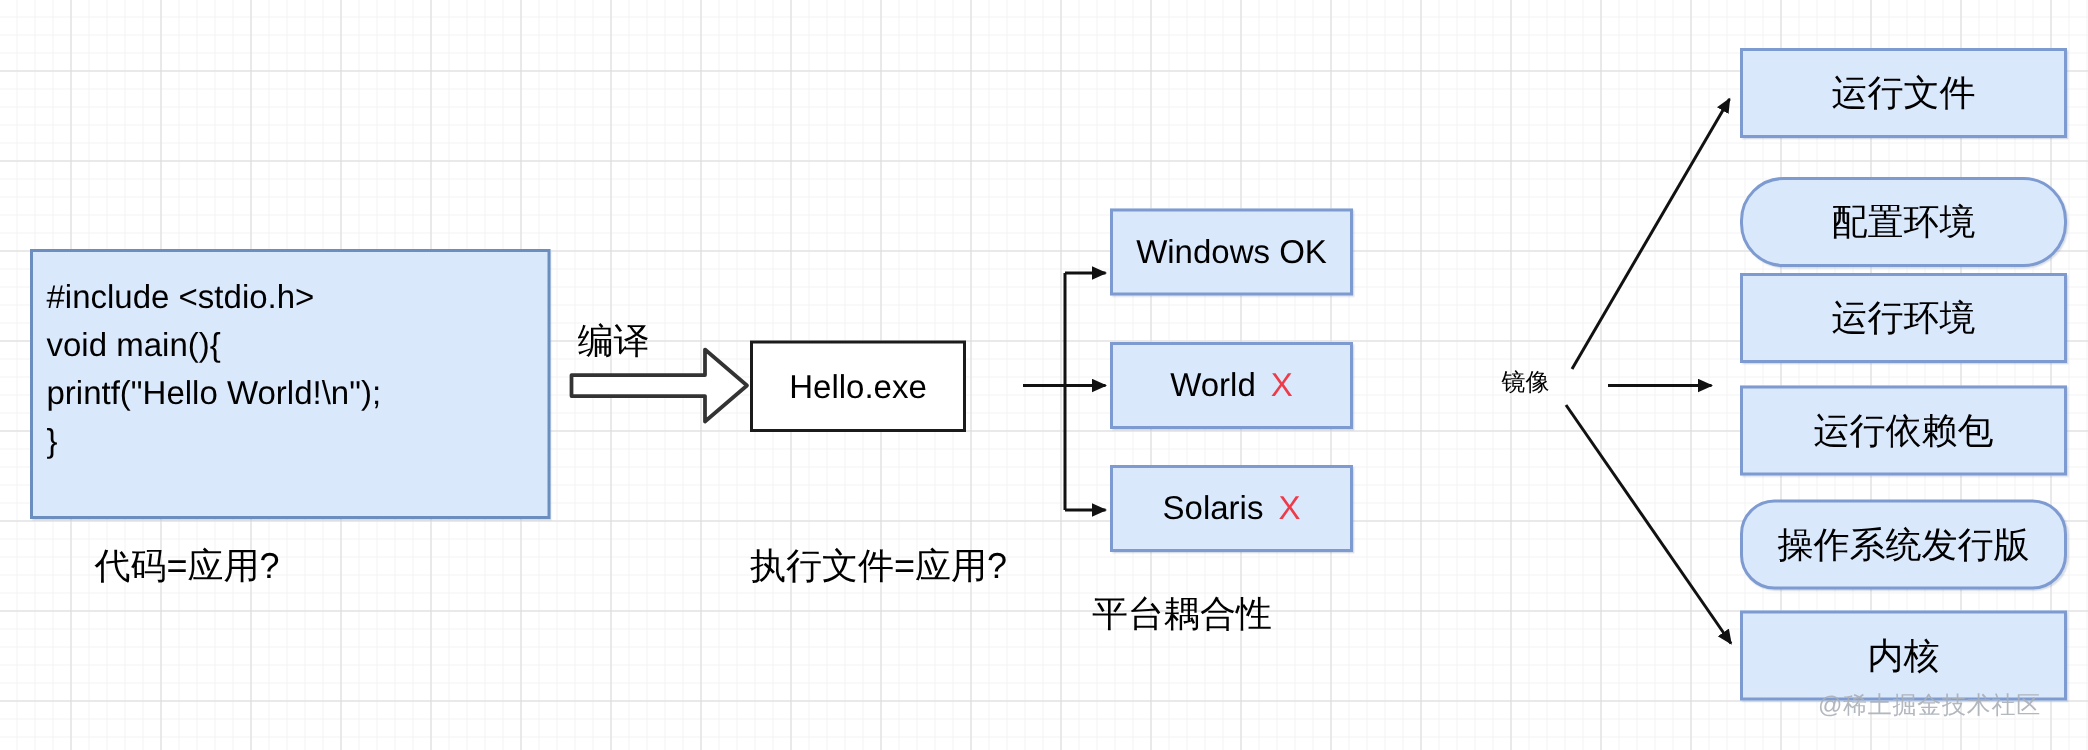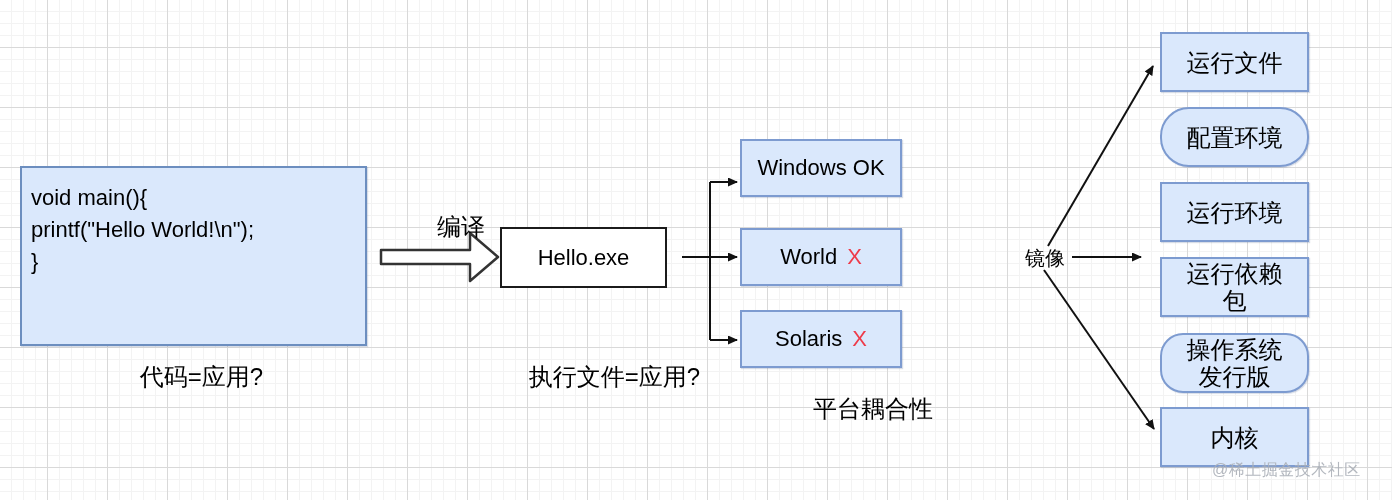--- a/index.html
+++ b/index.html
@@ -37,30 +37,30 @@
   .codebox{
     left:20px;top:166px;width:347px;height:180px;
     background:var(--box-fill);
     border:2px solid var(--code-stroke);
     padding:14px 6px 0 9px;
     font-size:22px;line-height:32px;
     box-shadow:1px 1px 1px rgba(100,120,160,.25);
   }
   .codebox div{white-space:nowrap;}
   .whitebox{
-    left:500px;top:227px;width:167px;height:61px;
+    left:500px;top:227px;width:144px;height:61px;
     background:#ffffff;border:2px solid #1b1b1b;
     display:flex;align-items:center;justify-content:center;
     font-size:22px;
   }
-  .caption{font-size:24px;text-align:right;}
+  .caption{font-size:24px;text-align:left;}
   .platform{left:740px;width:162px;height:58px;}
   .pmark{color:var(--red);margin-left:10px;font-size:22px;}
-  .imgbox{left:1160px;width:149px;height:60px;font-size:24px;line-height:27px;padding:0 13px;}
-  .mirror{left:1001px;top:245px;width:64px;font-size:20px;}
+  .imgbox{left:1160px;width:218px;height:60px;font-size:24px;line-height:27px;padding:0 13px;}
+  .mirror{left:1001px;top:245px;width:64px;font-size:16px;}
   .watermark{
     left:1212px;top:460px;width:170px;
     font-size:16px;color:var(--watermark);opacity:.9;
     letter-spacing:0.5px;white-space:nowrap;
   }
   svg.overlay{position:absolute;left:0;top:0;pointer-events:none;}
   .conn{stroke:var(--line);stroke-width:2;fill:none;}
   .blockarrow{fill:#ffffff;stroke:#333333;stroke-width:2.5;stroke-linejoin:round;}
   .ah{fill:var(--line);}
 </style>
@@ -80,20 +80,21 @@
   <path class="conn" marker-end="url(#ah)" d="M710,182 L737,182"></path>
   <path class="conn" marker-end="url(#ah)" d="M710,257 L737,257"></path>
   <path class="conn" marker-end="url(#ah)" d="M710,340 L737,340"></path>
 
   <path class="conn" marker-end="url(#ah)" d="M1048,246 L1153,66"></path>
   <path class="conn" marker-end="url(#ah)" d="M1072,257 L1141,257"></path>
   <path class="conn" marker-end="url(#ah)" d="M1044,270 L1154,429"></path>
 </svg>
 
 <div class="abs codebox">
+  <div>#include &lt;stdio.h&gt;</div>
   <div>void main(){</div>
   <div>printf("Hello World!\n");</div>
   <div>}</div>
 </div>
 <div class="abs caption" style="left:63px;top:361px;width:200px;">代码=应用?</div>
 
 <div class="abs caption" style="left:385px;top:211px;width:100px;">编译</div>
 
 <div class="abs whitebox">
   <span>Hello.exe</span>
@@ -112,21 +113,21 @@
   <span>Solaris</span>
   <span class="pmark">X</span>
 </div>
 <div class="abs caption" style="left:728px;top:393px;width:205px;">平台耦合性</div>
 
 <div class="abs caption mirror">镜像</div>
 
 <div class="abs bluebox imgbox" style="top:32px;">
   <span>运行文件</span>
 </div>
-<div class="abs bluebox imgbox" style="top:107px;border-radius:29px;">
+<div class="abs bluebox imgbox" style="top:118px;border-radius:29px;">
   <span>配置环境</span>
 </div>
 <div class="abs bluebox imgbox" style="top:182px;">
   <span>运行环境</span>
 </div>
 <div class="abs bluebox imgbox" style="top:257px;">
   <span>运行依赖包</span>
 </div>
 <div class="abs bluebox imgbox" style="top:333px;border-radius:23px;">
   <span>操作系统发行版</span>

